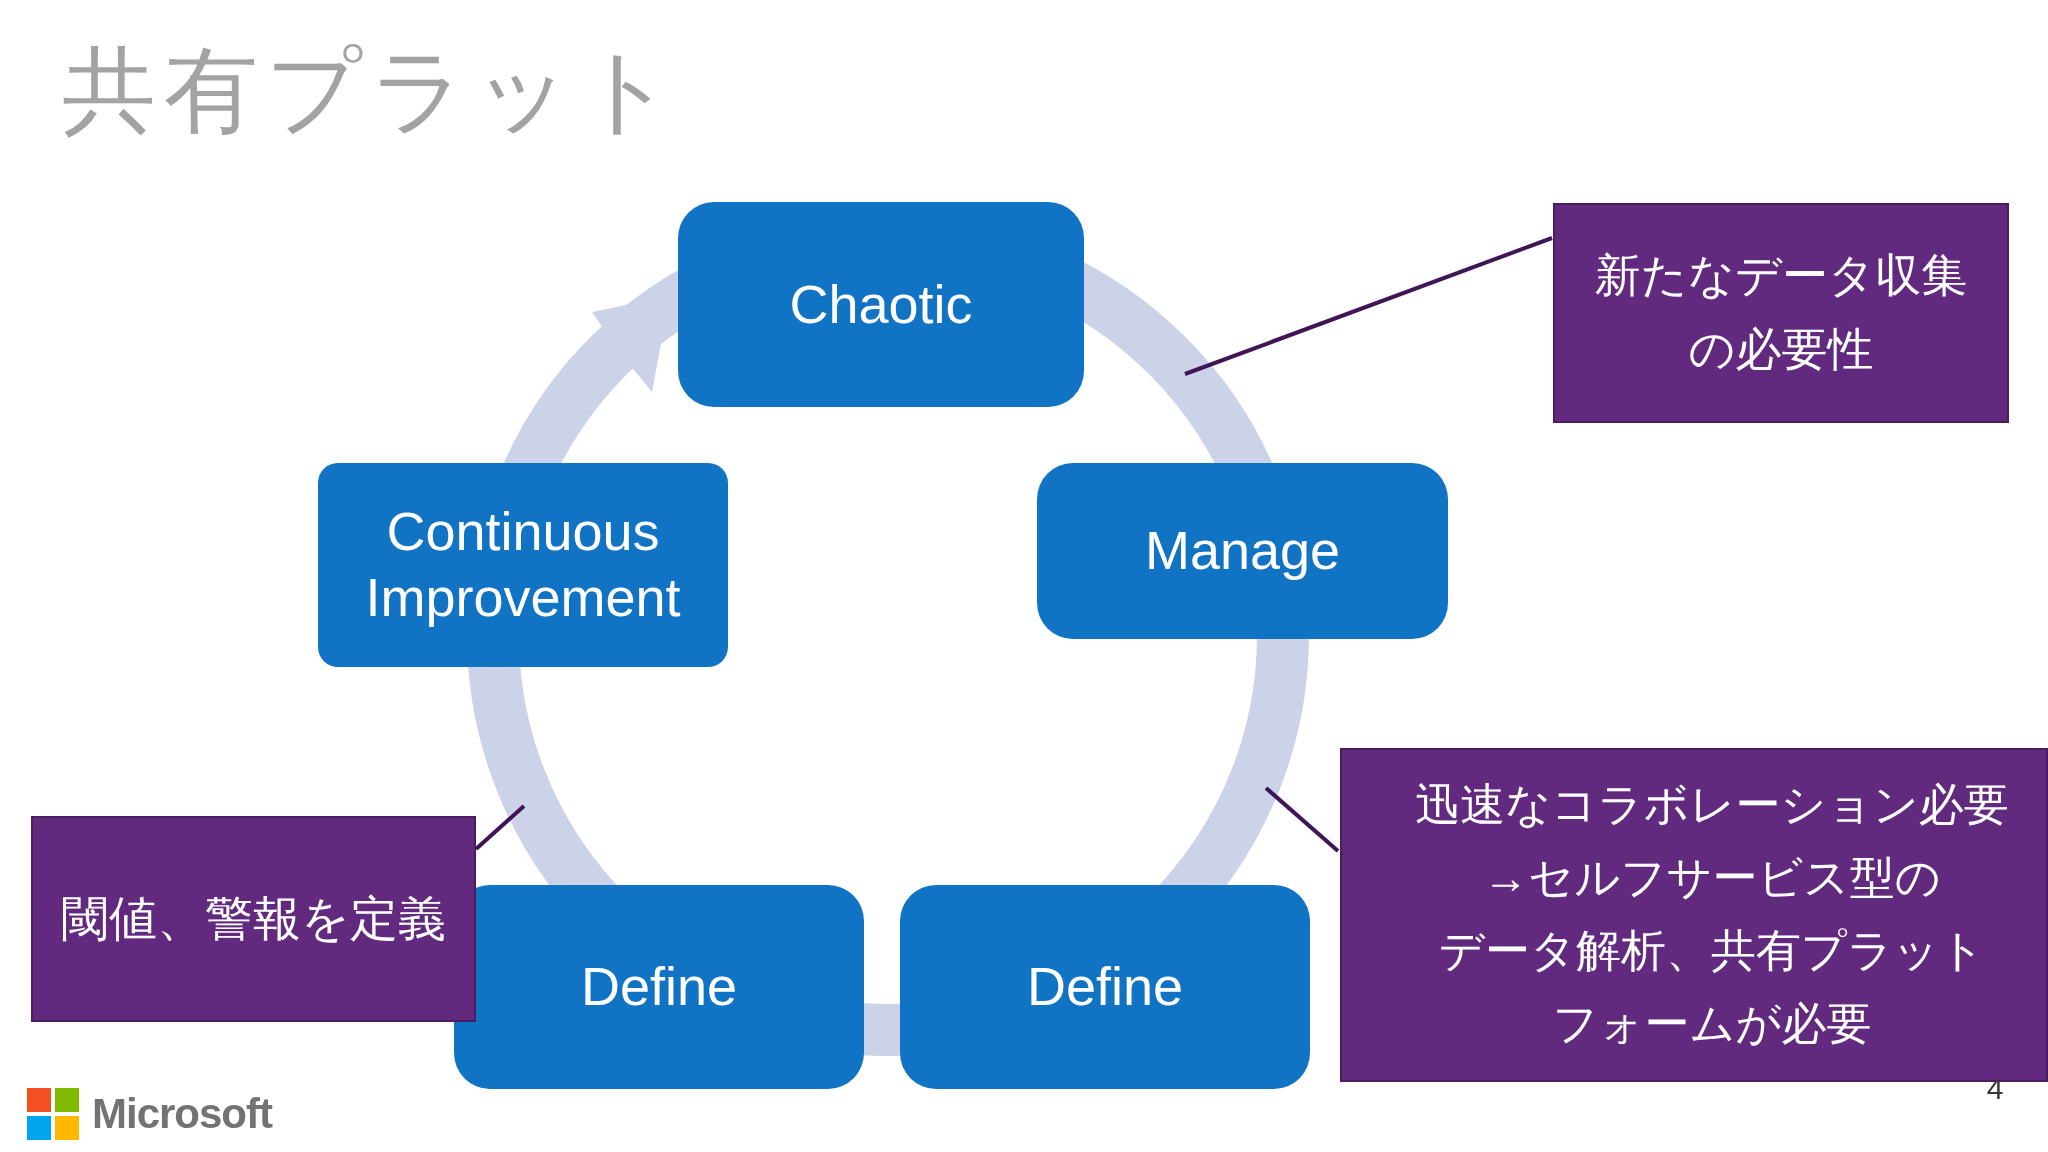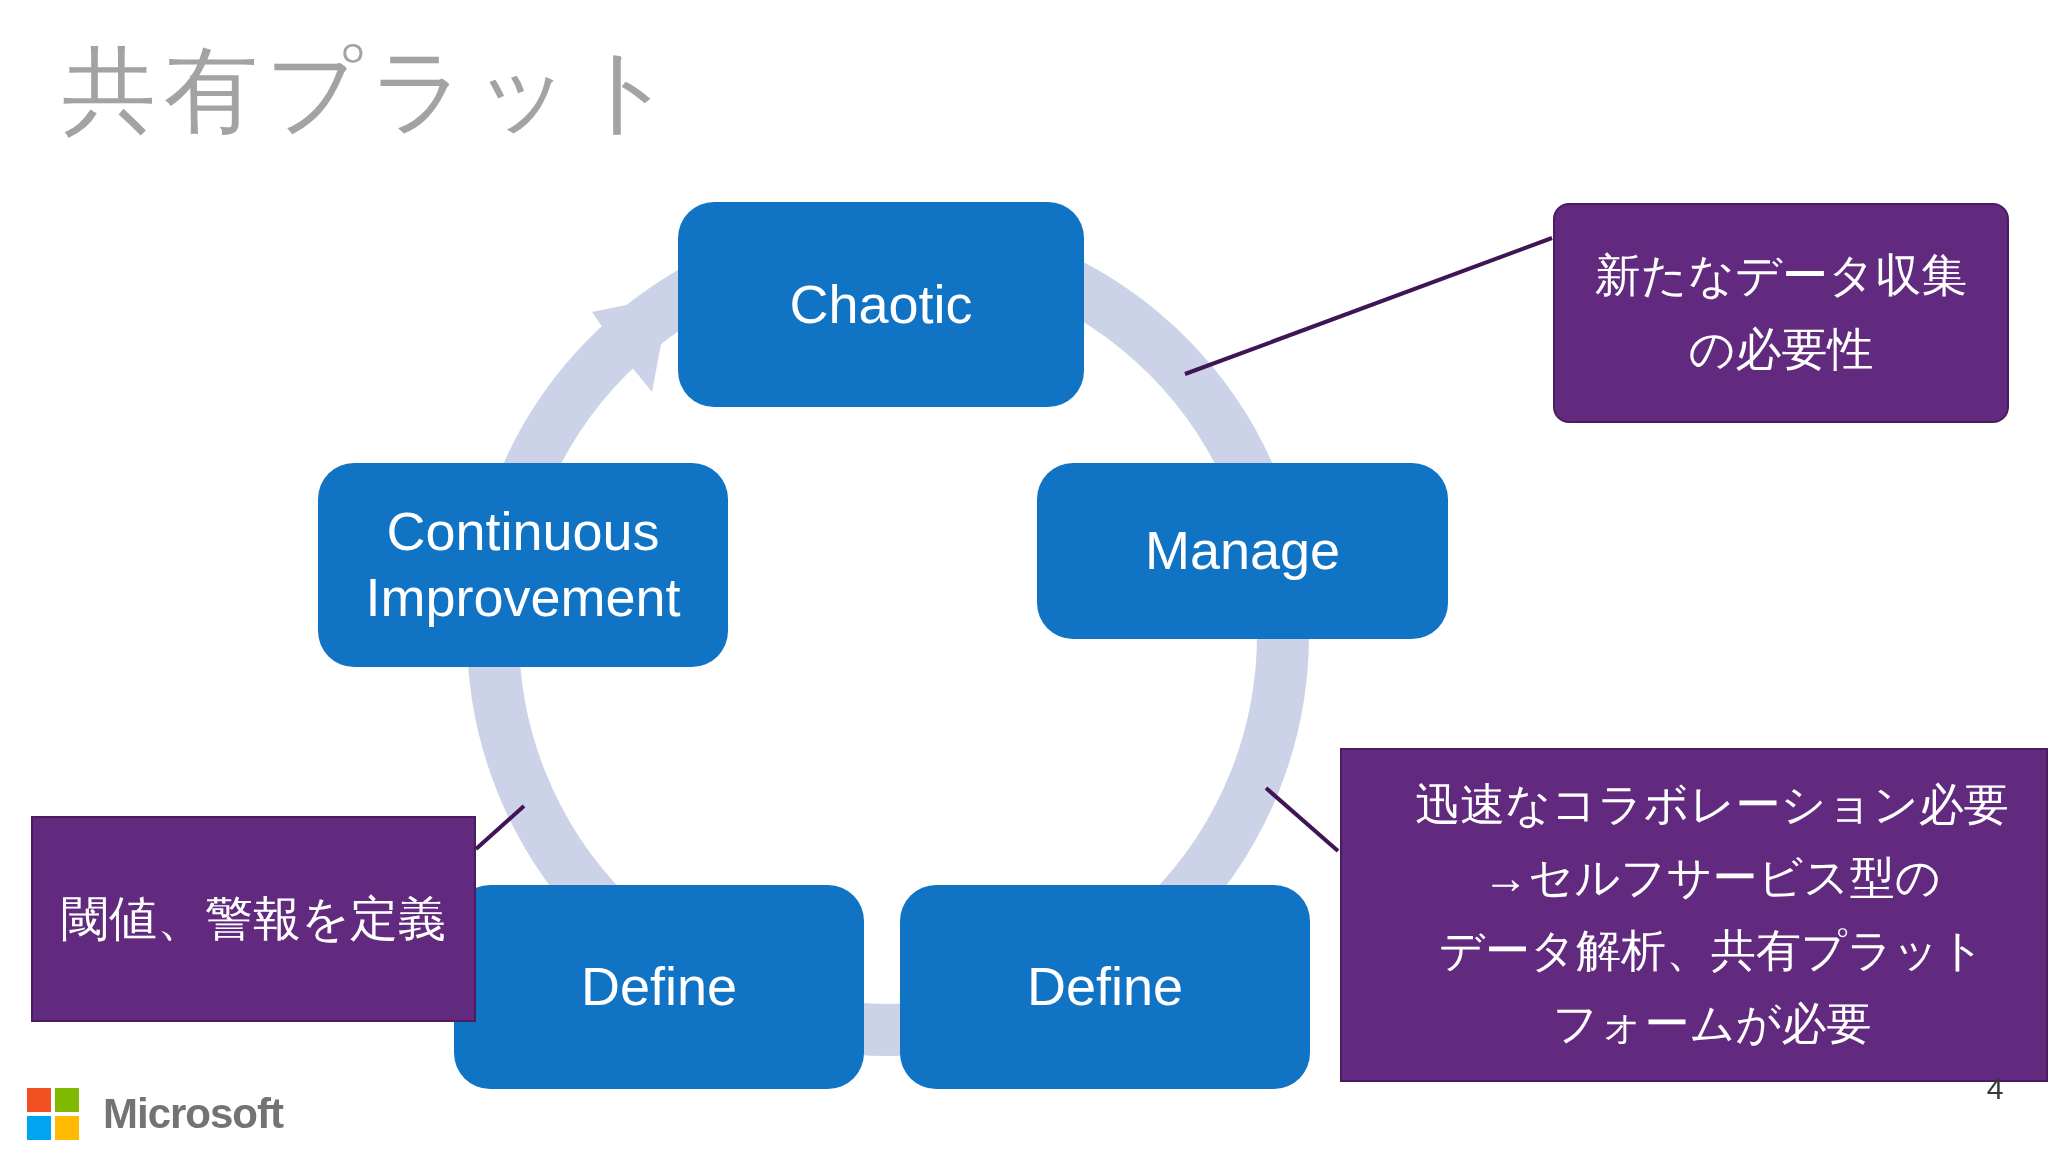--- a/index.html
+++ b/index.html
@@ -28,48 +28,48 @@
     border-radius:36px;
     display:flex;align-items:center;justify-content:center;
     text-align:center;
   }
   .node-label{
     color:var(--node_text,#ffffff);
     font-size:54px;line-height:1.22;white-space:pre-line;
   }
   .node-chaotic {left:678px;top:202px;width:406px;height:205px;}
   .node-manage  {left:1037px;top:463px;width:411px;height:176px;}
-  .node-ci      {left:318px;top:463px;width:410px;height:204px;}
+  .node-ci      {left:318px;top:463px;width:410px;height:204px;border-radius:20px;}
   .node-measure {left:454px;top:885px;width:410px;height:204px;}
   .node-define  {left:900px;top:885px;width:410px;height:204px;}
 
   
   .callout{
     position:absolute;z-index:3;
     background:var(--callout_fill,#622a7e);
     border:2px solid var(--callout_border,#4a1c60);
     box-sizing:border-box;
     display:flex;align-items:center;justify-content:center;
     text-align:center;
   }
   .callout-text{
     color:var(--callout_text,#ffffff);
     white-space:pre-line;
   }
-  .callout-new-data{left:1553px;top:203px;width:456px;height:220px;border-radius:16px;}
+  .callout-new-data{left:1553px;top:203px;width:456px;height:220px;}
   .callout-new-data .callout-text{font-size:46px;line-height:1.6;}
   .callout-collaboration{left:1340px;top:748px;width:708px;height:334px;padding-left:36px;}
   .callout-collaboration .callout-text{font-size:45px;line-height:1.62;}
   .callout-threshold{left:31px;top:816px;width:445px;height:206px;}
   .callout-threshold .callout-text{font-size:48px;line-height:1.3;}
 
   
   .ms-logo{
     position:absolute;left:27px;top:1088px;z-index:4;
-    display:flex;align-items:center;gap:24px;
+    display:flex;align-items:center;gap:13px;
   }
   .ms-squares{
     display:grid;grid-template-columns:24px 24px;grid-template-rows:24px 24px;
     gap:4px;
   }
   .sq{width:24px;height:24px;}
   .sq-red{background:var(--ms_red,#f25022);}
   .sq-green{background:var(--ms_green,#7fba00);}
   .sq-blue{background:var(--ms_blue,#00a4ef);}
   .sq-yellow{background:var(--ms_yellow,#ffb900);}

